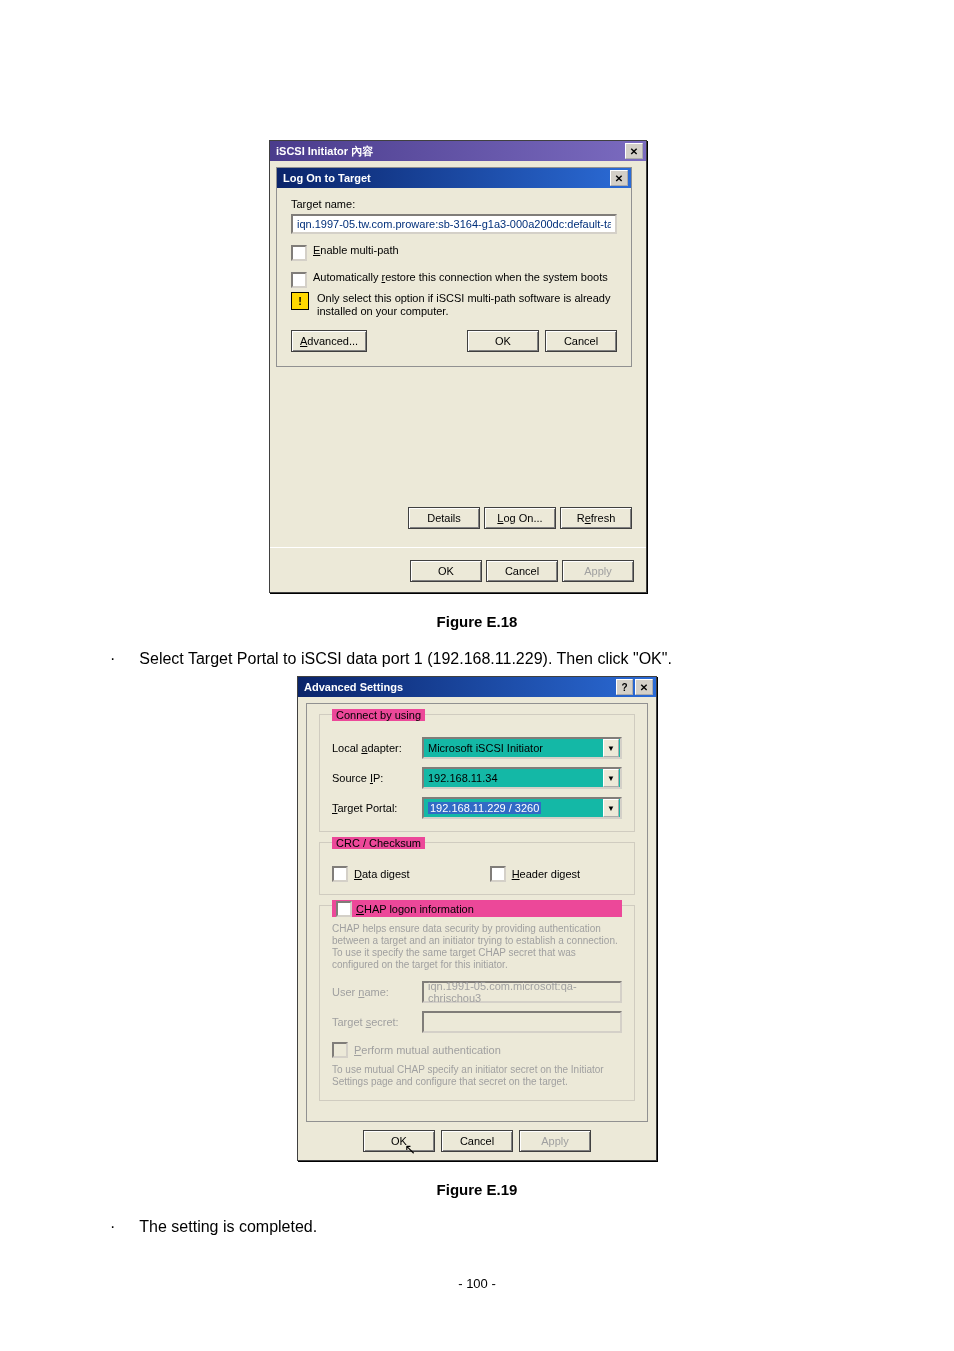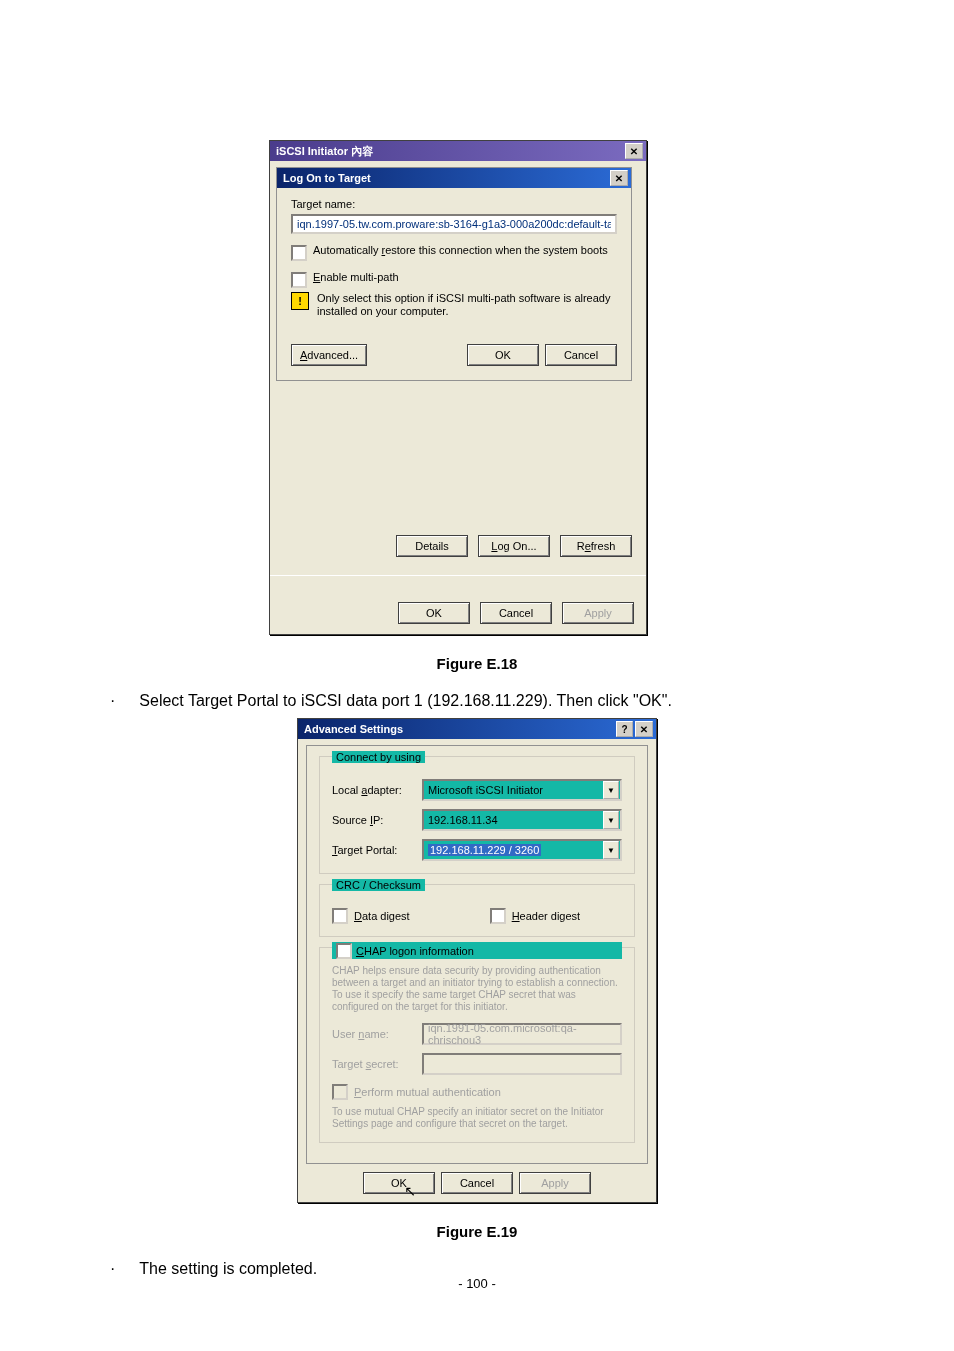--- a/index.html
+++ b/index.html
@@ -136,22 +136,22 @@
     box-shadow: inset 1px 1px 0 #fff, inset -1px -1px 0 #808080;
     font-size: 11px;
     height: 22px;
     min-width: 72px;
     cursor: pointer;
     padding: 0 8px;
   }
   .btn-row {
     display: flex;
     justify-content: flex-end;
-    gap: 10px;
-    margin-top: 26px;
+    gap: 4px;
+    margin-top: 12px;
   }
   .btn-row.left {
     justify-content: space-between;
   }
   .outer-bottom {
     margin-top: 120px;
     padding: 8px 14px 14px 14px;
   }
   
   .fig-caption {
@@ -208,21 +208,21 @@
   .tab-panel {
     border: 1px solid #919191;
     padding: 10px 12px 10px 12px;
   }
   .fieldset {
     border: 1px solid #d0ccc0;
     padding: 10px 12px 12px 12px;
     margin-bottom: 10px;
   }
   .fieldset-legend {
-    background: #14b8a6;
+    background: #ec4899;
     padding: 0 4px;
     position: relative;
     top: -16px;
     margin-bottom: -10px;
     display: inline-block;
     font-size: 11px;
   }
   .form-row {
     display: flex;
     align-items: center;
@@ -341,25 +341,25 @@
               <span style="font-weight:bold;">Log On to Target</span>
               <div class="titlebar-right">
                 <span class="close-btn">✕</span>
               </div>
             </div>
             <div class="log-body">
               <div class="label">Target name:</div>
               <input type="text" class="target-name-input" value="iqn.1997-05.tw.com.proware:sb-3164-g1a3-000a200dc:default-target" style="">
               <div class="checkbox-row">
                 <span class="checkbox-box"></span>
-                <span>Automatically <span class="underline-key">r</span>estore this connection when the system boots</span>
+                <span><span class="underline-key">E</span>nable multi-path</span>
               </div>
               <div class="checkbox-row">
                 <span class="checkbox-box"></span>
-                <span><span class="underline-key">E</span>nable multi-path</span>
+                <span>Automatically <span class="underline-key">r</span>estore this connection when the system boots</span>
               </div>
               <div class="warning-row">
                 <span class="warning-icon">!</span>
                 <span class="warning-text">Only select this option if iSCSI multi-path software is already installed on your computer.</span>
               </div>
               <div class="btn-row left">
                 <button class="btn"><span class="underline-key">A</span>dvanced...</button>
                 <div style="display:flex;gap:6px;">
                   <button class="btn">OK</button>
                   <button class="btn">Cancel</button>

